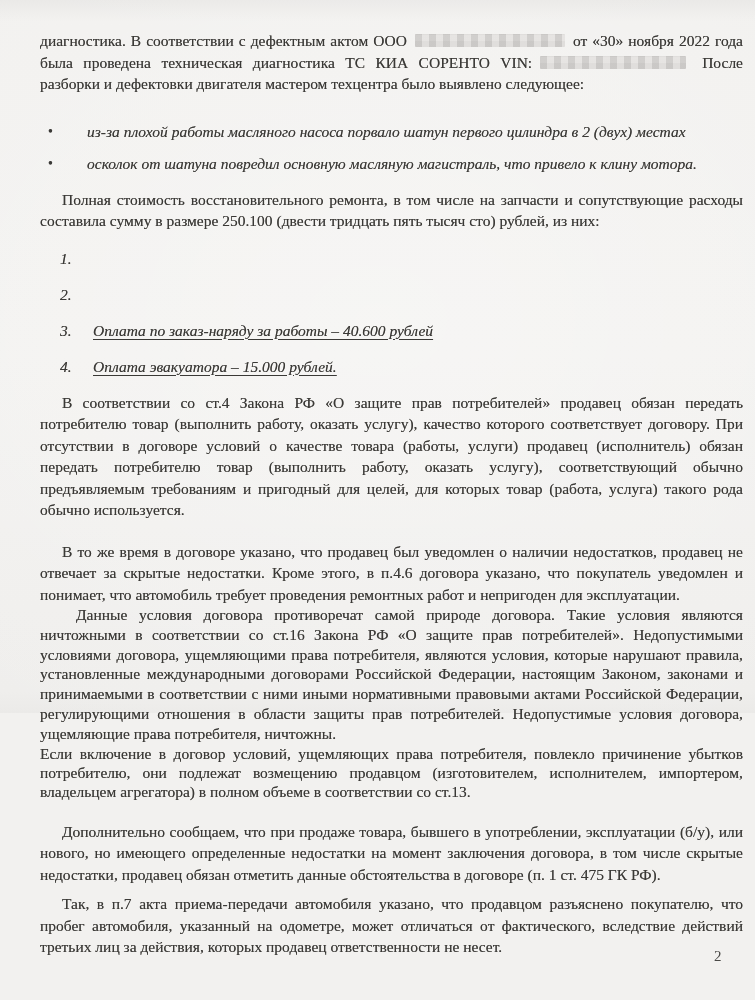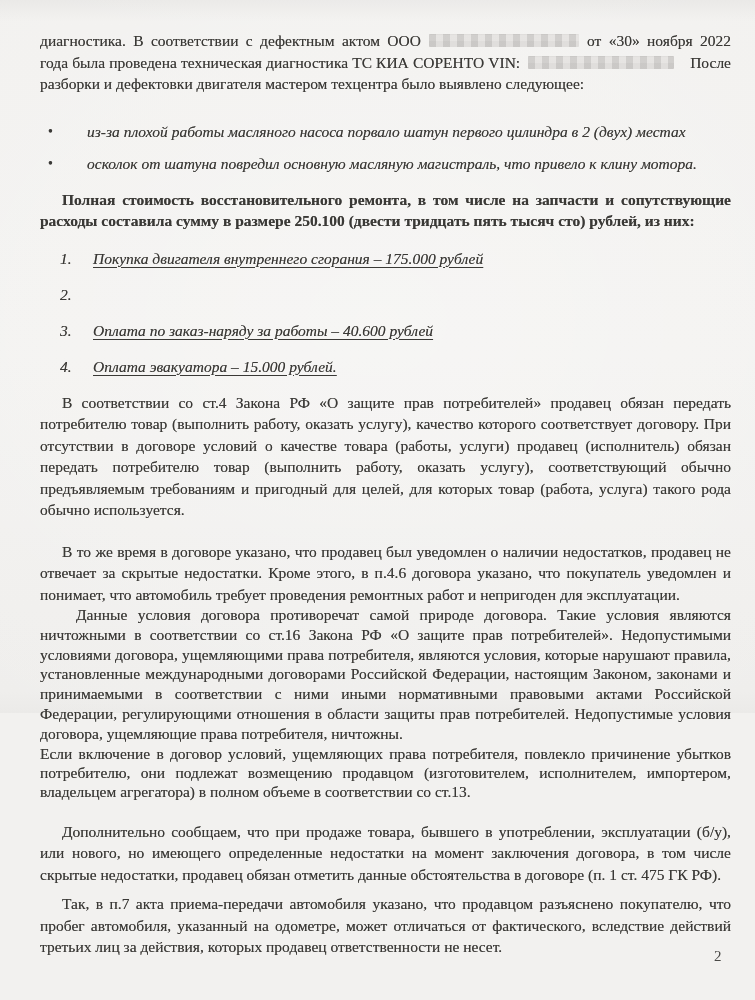--- a/index.html
+++ b/index.html
@@ -11,39 +11,39 @@
     width: 755px;
     height: 1000px;
     overflow: hidden;
     position: relative;
   }
   .page {
     position: relative;
     width: 755px;
     height: 713px;
     box-sizing: border-box;
-    padding: 30px 24px 0 40px;
+    padding: 30px 12px 0 40px;
     background:
       radial-gradient(130% 110% at 50% 45%, rgba(255,255,255,0.30), rgba(0,0,0,0) 65%),
       linear-gradient(180deg, #e9e8e6 0%, #f2f1ef 3%, #f3f2f0 50%, #efeeec 97%, #ebeae8 100%);
     font-family: "Liberation Serif", "DejaVu Serif", serif;
     font-size: 15.5px;
     line-height: 21.5px;
     color: #3a3936;
     text-shadow: 0 0 0.6px rgba(64,62,58,0.65);
   }
   p {
     margin: 0;
     text-align: justify;
   }
   .para { text-indent: 22px; }
   .para-flush { text-indent: 0; }
   .mt-sm { margin-top: 8px; }
   .mt-md { margin-top: 20px; }
-  .mt-lg { margin-top: 14px; font-weight: bold; }
+  .mt-lg { margin-top: 14px; }
 
   
   .redact {
     display: inline-block;
     height: 13px;
     vertical-align: -1px;
     border-radius: 1px;
     background-image:
       repeating-linear-gradient(90deg, rgba(189,187,185,0.55) 0 7px, rgba(228,226,224,0.55) 7px 14px),
       repeating-linear-gradient(0deg, #dbd9d7 0 6px, #e9e7e5 6px 12px);
@@ -125,21 +125,20 @@
       <span class="bullet-marker">•</span>
       <span class="bullet-text">осколок от шатуна повредил основную масляную магистраль, что привело к клину мотора.</span>
     </div>
   </div>
 
   <p class="para mt-lg">Полная стоимость восстановительного ремонта, в том числе на запчасти и сопутствующие расходы составила сумму в размере 250.100 (двести тридцать пять тысяч сто) рублей, из них:</p>
 
   <div class="cost-list">
     <div class="cost-row">
       <span class="cost-num">1.</span>
-      <span class="cost-text">Покупка двигателя внутреннего сгорания – 175.000 рублей</span>
     </div>
     <div class="cost-row">
       <span class="cost-num">2.</span>
     </div>
     <div class="cost-row">
       <span class="cost-num">3.</span>
       <span class="cost-text">Оплата по заказ-наряду за работы – 40.600 рублей</span>
     </div>
     <div class="cost-row">
       <span class="cost-num">4.</span>

